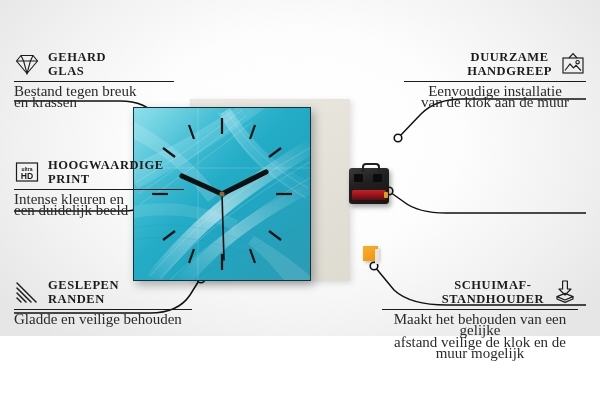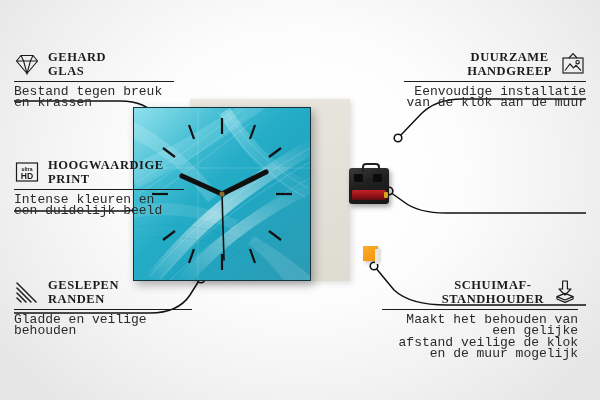--- a/index.html
+++ b/index.html
@@ -2,41 +2,41 @@
 <html><head>
 <meta charset="utf-8">
 <style>
   html,body{margin:0;padding:0;}
   body{
     width:600px;height:400px;overflow:hidden;
     font-family:"Liberation Serif", serif;
     background:#ffffff;
   }
   #stage{
-    position:relative;width:600px;height:400px;
+    position:relative;width:600px;height:336px;
     background:
       radial-gradient(ellipse 62% 78% at 50% 42%, #ffffff 0%, #fdfdfd 42%, #f2f2f2 72%, #e6e6e6 100%);
   }
   
   .feat{position:absolute;}
   .feat .head{display:flex;align-items:center;gap:8px;}
   .feat.right .head{flex-direction:row-reverse;}
   .ttl{
     font-family:"Liberation Serif", serif;
     font-weight:bold;font-size:12.5px;line-height:14px;
     letter-spacing:.55px;color:#1b1b1b;text-transform:uppercase;
     white-space:pre-line;
   }
   .feat.right .ttl{text-align:center;}
   .rule{border:0;border-top:1.2px solid #1b1b1b;margin:3px 0 4px 0;}
   .desc{
-    font-family:Liberation Mono, monospace;
-    font-size:13px;line-height:11.4px;color:#2a2a2a;white-space:pre-line;
-  }
-  .feat.right .desc{text-align:right;}
+    font-family:Liberation Serif, serif;
+    font-size:15px;line-height:11.4px;color:#2a2a2a;white-space:pre-line;
+  }
+  .feat.right .desc{text-align:center;}
   .ico{flex:0 0 auto;width:26px;height:26px;display:block;}
   .ico svg{width:26px;height:26px;display:block;}
   
   #f-gehard{left:14px;top:50px;width:160px;}
   #f-print {left:14px;top:158px;width:170px;}
   #f-randen{left:14px;top:278px;width:178px;}
   #f-handgreep{right:14px;top:50px;width:182px;}
   #f-mechanisme{right:14px;top:165px;width:168px;}
   #f-houder{right:22px;top:278px;width:196px;}
 

